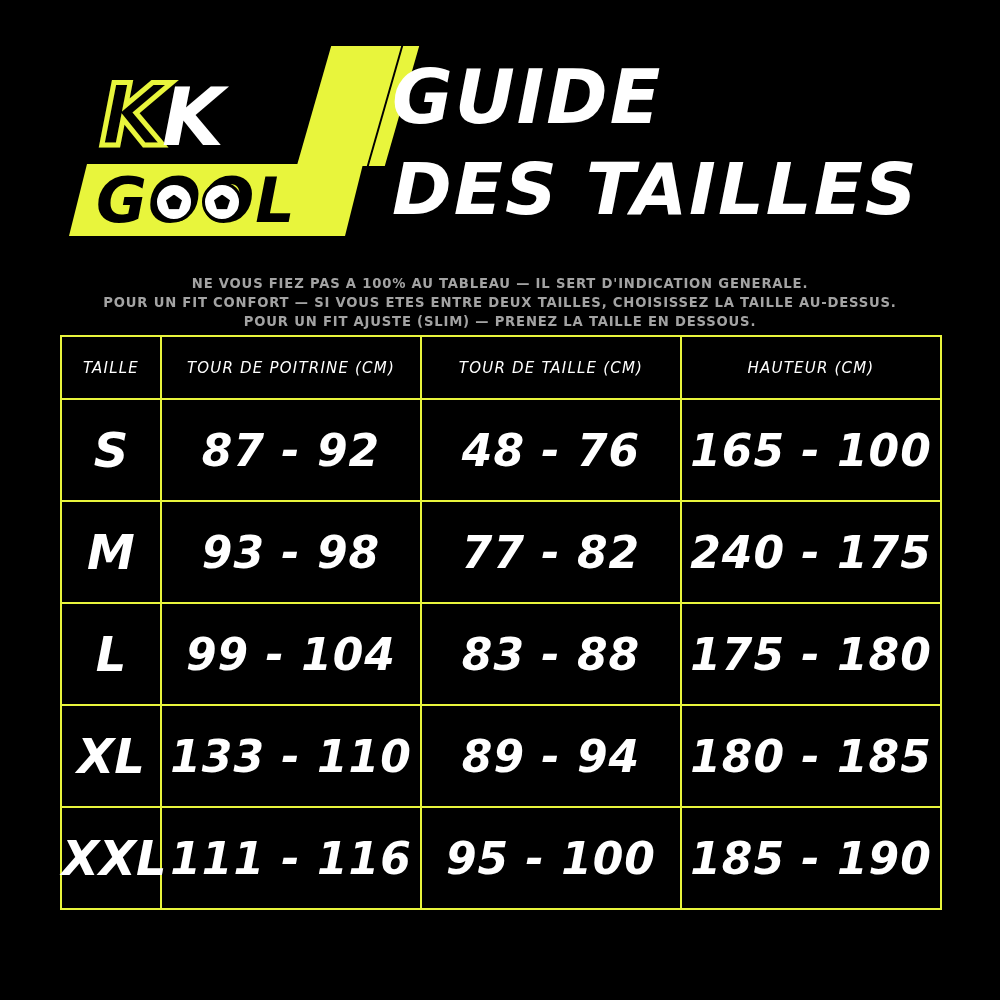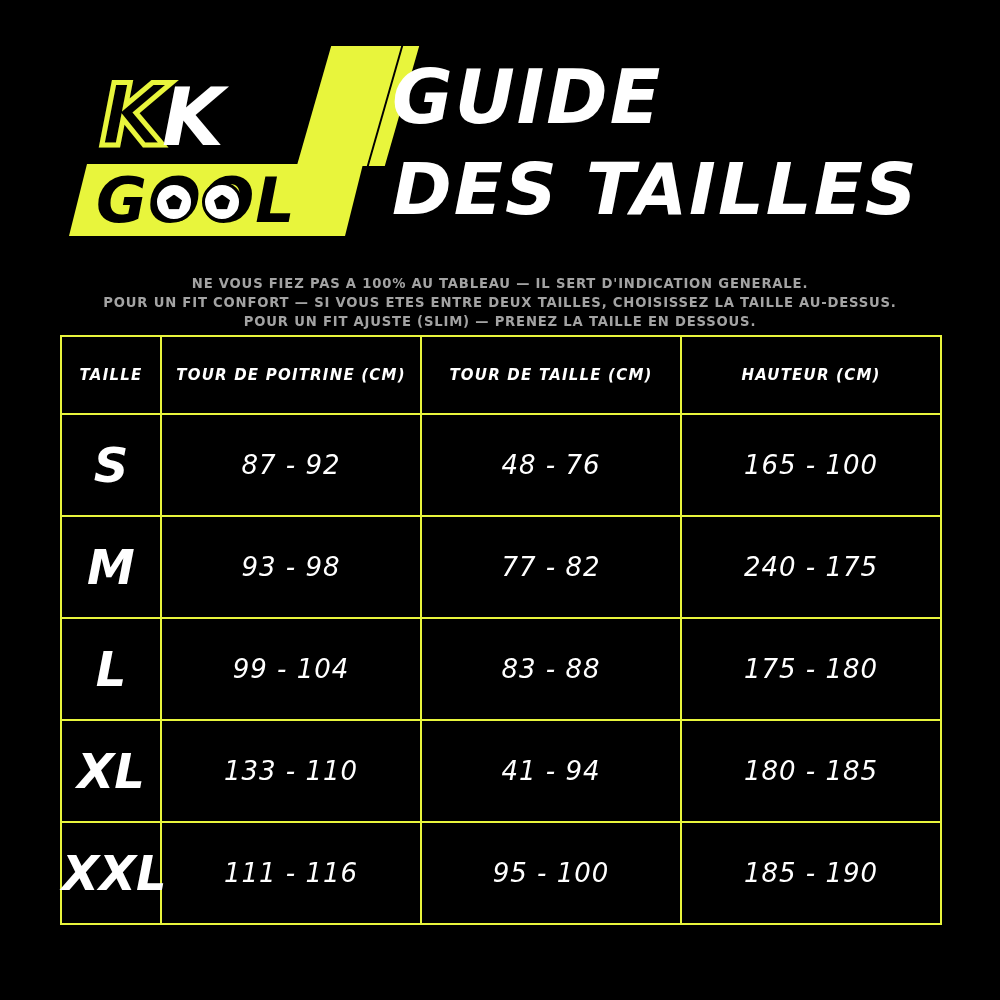--- a/index.html
+++ b/index.html
@@ -148,23 +148,23 @@
   }
   table.size-table th,
   table.size-table td {
     border: 2px solid #e8f53c;
     text-align: center;
     vertical-align: middle;
     color: #fff;
     background: #000;
   }
   table.size-table thead th {
-    height: 78px;
-    font-family: "DejaVu Sans", sans-serif;
-    font-weight: 700;
+    height: 63px;
+    font-family: "DejaVu Sans", sans-serif;
+    font-weight: 400;
     font-style: italic;
     font-size: 15px;
     letter-spacing: 1.2px;
     text-transform: uppercase;
     margin-top: 24px;
   }
   col.c-size   { width: 100px; }
   col.c-chest  { width: 260px; }
   col.c-waist  { width: 260px; }
   col.c-height { width: 260px; }
@@ -174,23 +174,23 @@
   }
   td.size-cell {
     font-family: "DejaVu Sans", sans-serif;
     font-weight: 900;
     font-style: italic;
     font-size: 48px;
     letter-spacing: 0px;
   }
   td.val-cell {
     font-family: "DejaVu Sans", sans-serif;
-    font-weight: 400;
-    font-style: italic;
-    font-size: 26px;
+    font-weight: 700;
+    font-style: italic;
+    font-size: 44px;
     letter-spacing: 1px;
   }
 </style>
 </head>
 <body>
 
 <div class="page">
 
   <div class="header">
 
@@ -249,21 +249,21 @@
         </tr>
         <tr>
           <td class="size-cell">L</td>
           <td class="val-cell">99 - 104</td>
           <td class="val-cell">83 - 88</td>
           <td class="val-cell">175 - 180</td>
         </tr>
         <tr>
           <td class="size-cell">XL</td>
           <td class="val-cell">133 - 110</td>
-          <td class="val-cell">41 - 94</td>
+          <td class="val-cell">89 - 94</td>
           <td class="val-cell">180 - 185</td>
         </tr>
         <tr>
           <td class="size-cell">XXL</td>
           <td class="val-cell">111 - 116</td>
           <td class="val-cell">95 - 100</td>
           <td class="val-cell">185 - 190</td>
         </tr>
       </tbody>
     </table>

